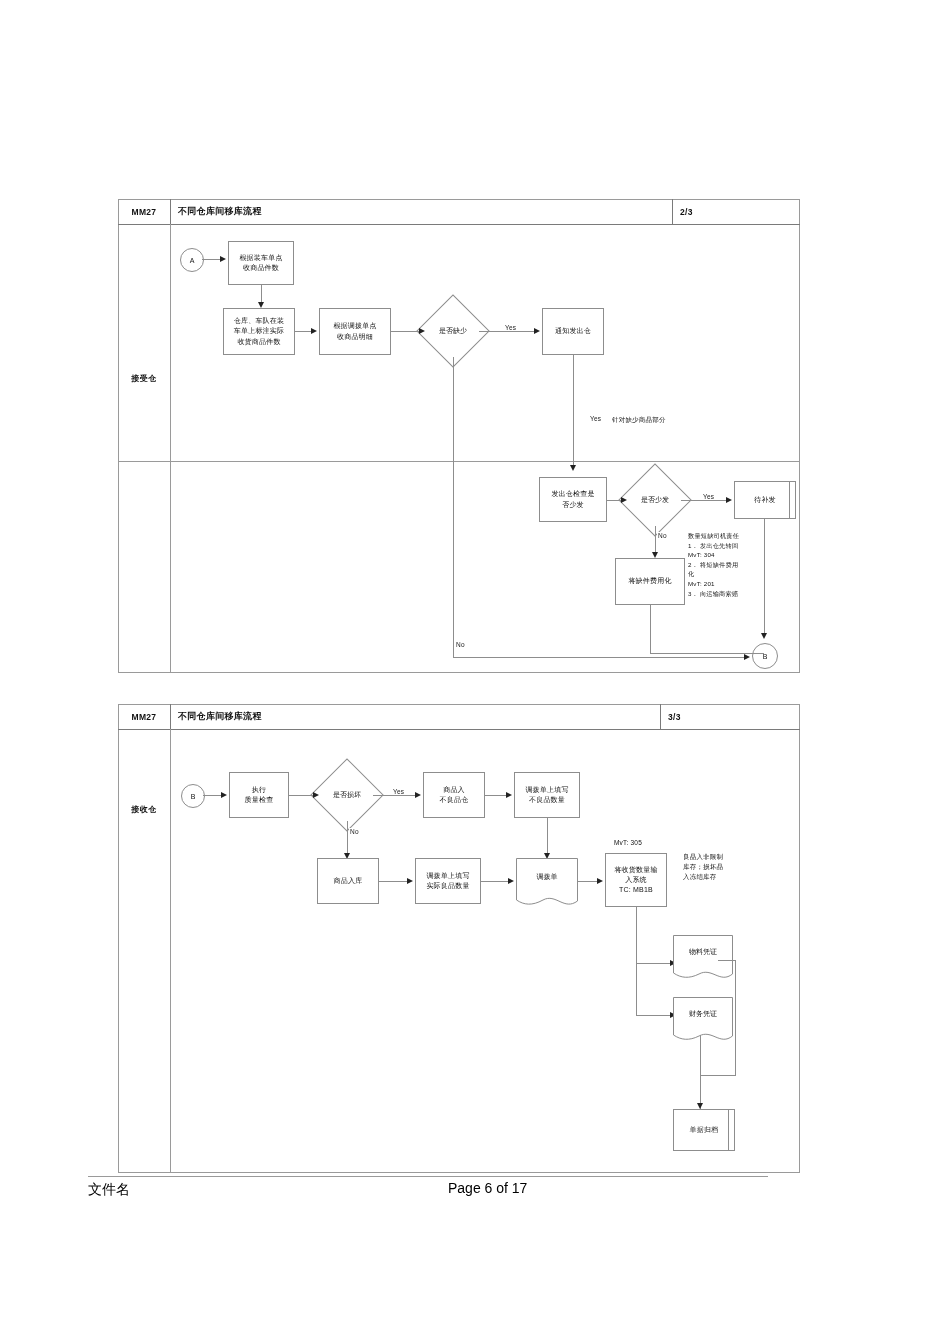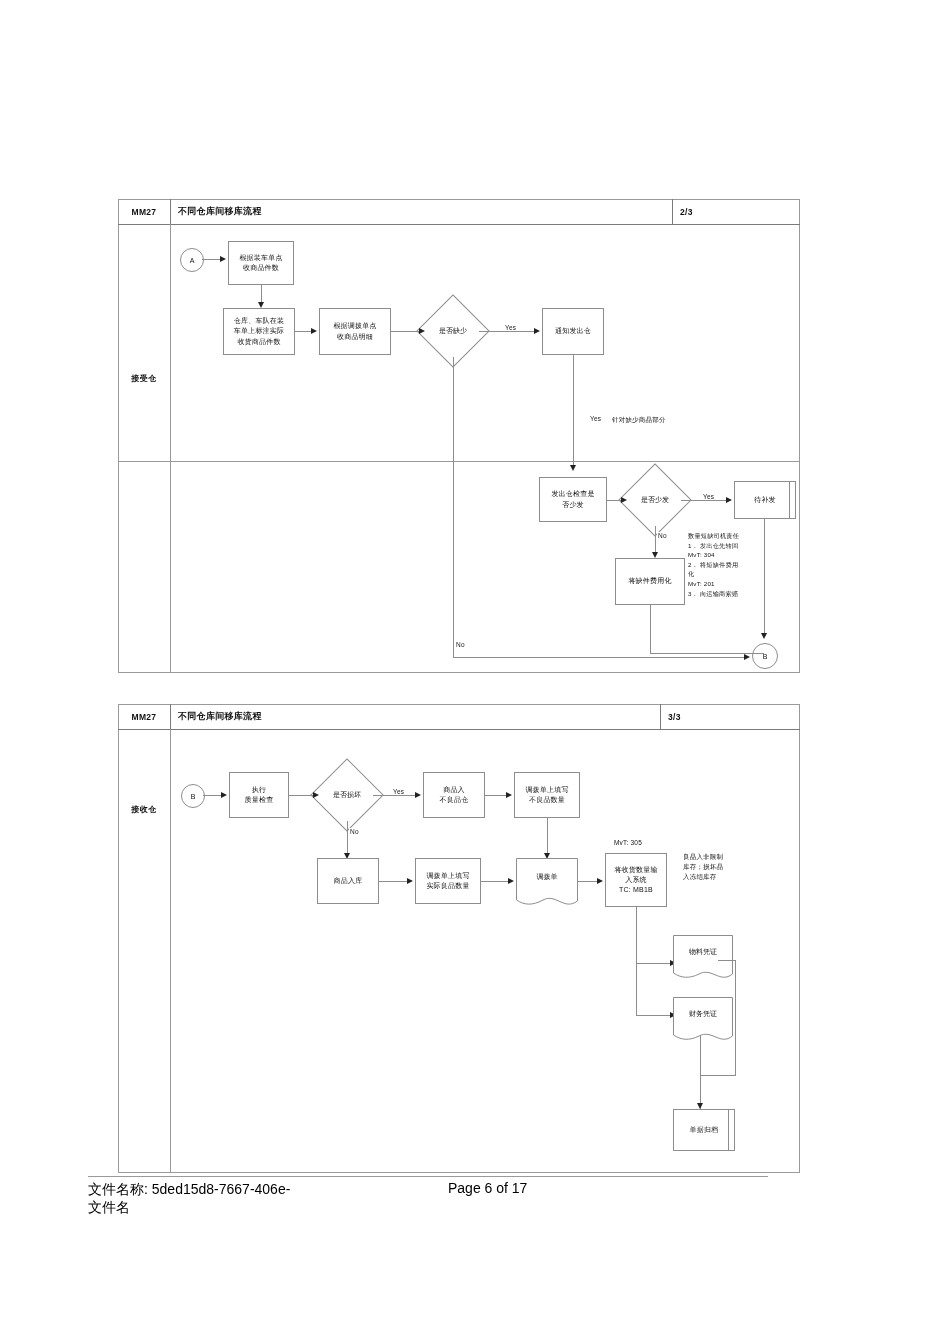--- a/index.html
+++ b/index.html
@@ -295,25 +295,20 @@
   <div class="conn v" style="left:700px;top:1035px;height:74px;"></div>
   <div class="conn h" style="left:700px;top:1075px;width:36px;"></div>
   <div class="arrow d" style="left:696.5px;top:1103px;"></div>
 
   <div class="node double" style="left:673px;top:1109px;width:62px;height:42px;">单据归档</div>
 
   <div class="footer-rule"></div>
 
   <div class="footer">
     <div class="row">
-      <span class="lab">文件名称:</span>
-      <span style="white-space:pre"> </span>
-      <span>5ded15d8-7667-406e-</span>
-    </div>
-    <div class="row">
       <span>文件名</span>
     </div>
   </div>
 
   <div class="pagenum">Page 6 of 17</div>
 
 
 </div>
 
 </body></html>

